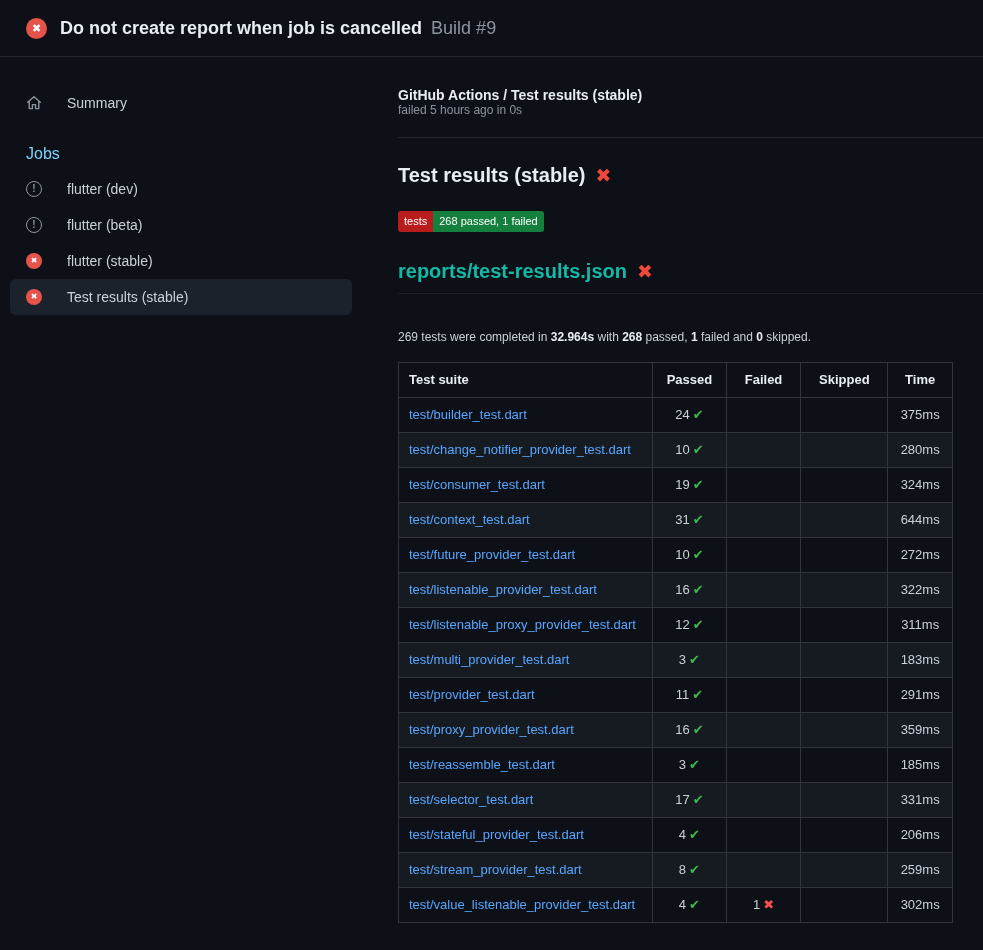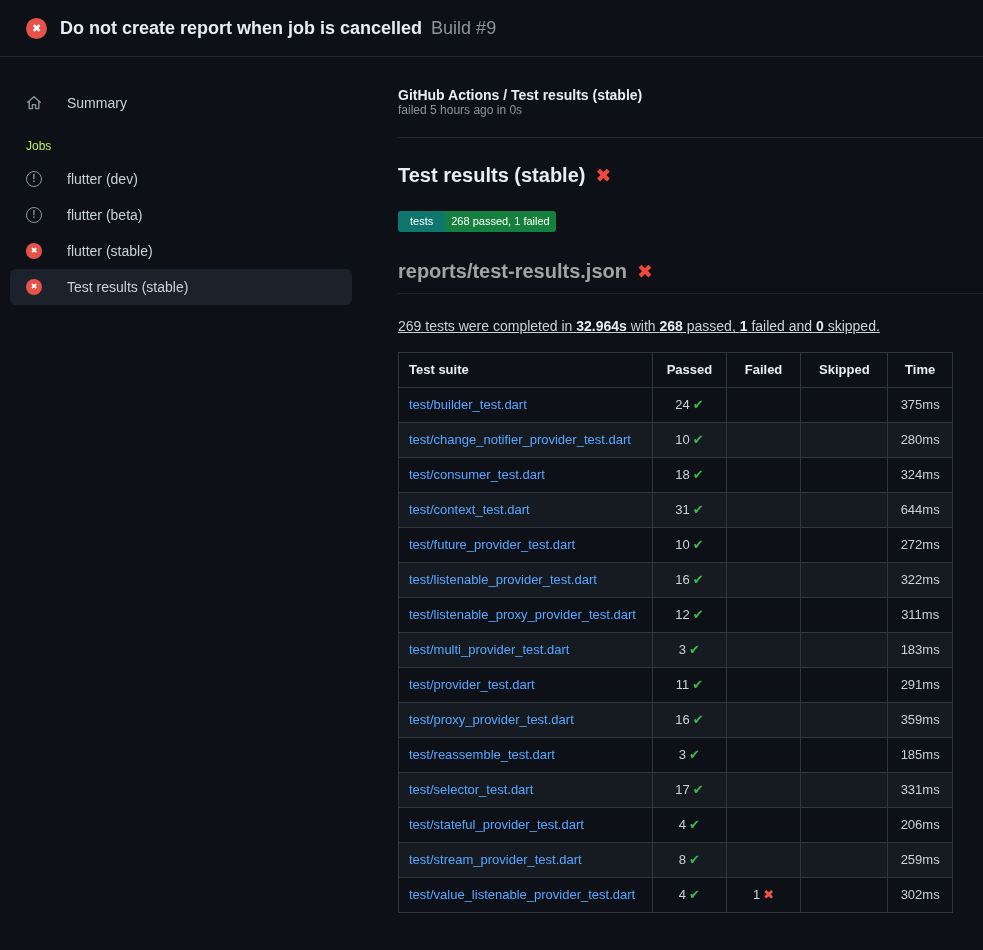--- a/index.html
+++ b/index.html
@@ -32,21 +32,21 @@
   .layout { display:flex; align-items:flex-start; }
 
   
   .sidebar { flex:0 0 370px; padding:28px 18px 0 10px; }
   .side-item {
     display:flex; align-items:center; gap:25px;
     padding:10px 16px; border-radius:6px; cursor:pointer;
   }
   .side-item.selected { background:#1c222b; }
   .side-label { font-size:14px; color:#c9d1d9; }
-  .jobs-header { font-size:12px; color:#bef264; padding:0 16px; margin:18px 0 8px; }
+  .jobs-header { font-size:16px; color:#7dd3fc; padding:0 16px; margin:24px 0 8px; }
   .neutral-circle {
     width:16px; height:16px; border-radius:50%;
     border:1.5px solid #8b949e; color:#8b949e;
     display:inline-flex; align-items:center; justify-content:center;
     font-size:10px; font-weight:700; flex-shrink:0; line-height:1;
   }
   .home-icon { display:inline-flex; width:16px; height:16px; flex-shrink:0; }
 
   
   .main { flex:1; min-width:0; padding:30px 0 0 28px; }
@@ -58,32 +58,32 @@
     margin-top:26px; font-size:20px; font-weight:700; color:#e6edf3;
     display:flex; align-items:center; gap:10px;
   }
   .heading-x { color:#f0483b; font-size:19px; font-weight:700; line-height:1; }
 
   .badge-row { margin-top:24px; }
   .badge {
     display:inline-flex; font-size:11px; color:#ffffff;
     border-radius:3px; overflow:hidden; line-height:1.4;
   }
-  .badge-label { background:#0f766e; padding:3px 12px;text-align:right; }
+  .badge-label { background:#b91c1c; padding:3px 6px;text-align:right; }
   .badge-value { background:#15803d; padding:3px 6px; }
 
   .report-heading {
     margin-top:28px; padding-bottom:10px;
     border-bottom:1px solid #1b2129;
     font-size:20px; font-weight:700;
     display:flex; align-items:center; gap:10px;
   }
-  .report-link { color:#a3a3a3; text-decoration:none; font-weight:700; }
-
-  .summary-text { margin-top:24px; font-size:14px; color:#c9d1d9;text-decoration:underline; }
+  .report-link { color:#14b8a6; text-decoration:none; font-weight:700; }
+
+  .summary-text { margin-top:36px; font-size:12px; color:#c9d1d9; }
   .summary-text strong { color:#e6edf3; font-weight:700; }
 
   
   .results-table {
     margin-top:18px; border-collapse:collapse; table-layout:fixed;
     width:555px; font-size:13px;
   }
   .results-table th, .results-table td {
     border:1px solid #30363d; padding:8px 10px; line-height:18px;
   }
@@ -187,21 +187,21 @@
             </tr>
             <tr>
               <td class="suite-cell"><a href="#">test/change_notifier_provider_test.dart</a></td>
               <td class="num-cell"><span>10</span><span class="check-icon">✔</span></td>
               <td class="num-cell"></td>
               <td class="num-cell"></td>
               <td class="num-cell">280ms</td>
             </tr>
             <tr>
               <td class="suite-cell"><a href="#">test/consumer_test.dart</a></td>
-              <td class="num-cell"><span>18</span><span class="check-icon">✔</span></td>
+              <td class="num-cell"><span>19</span><span class="check-icon">✔</span></td>
               <td class="num-cell"></td>
               <td class="num-cell"></td>
               <td class="num-cell">324ms</td>
             </tr>
             <tr>
               <td class="suite-cell"><a href="#">test/context_test.dart</a></td>
               <td class="num-cell"><span>31</span><span class="check-icon">✔</span></td>
               <td class="num-cell"></td>
               <td class="num-cell"></td>
               <td class="num-cell">644ms</td>

